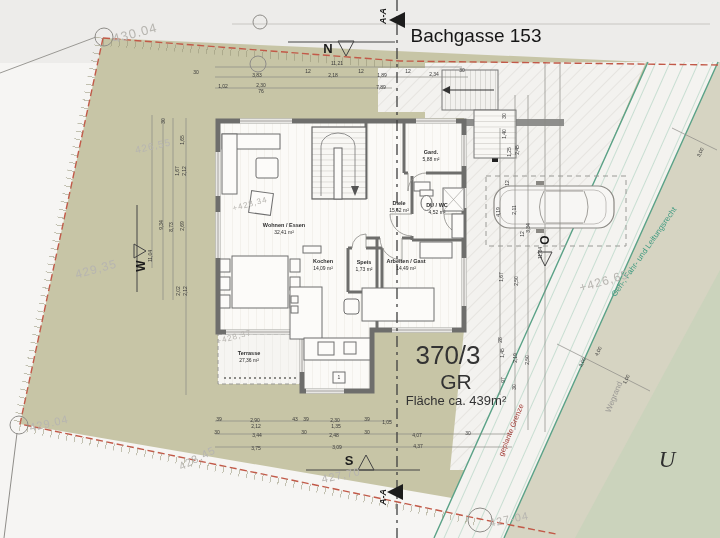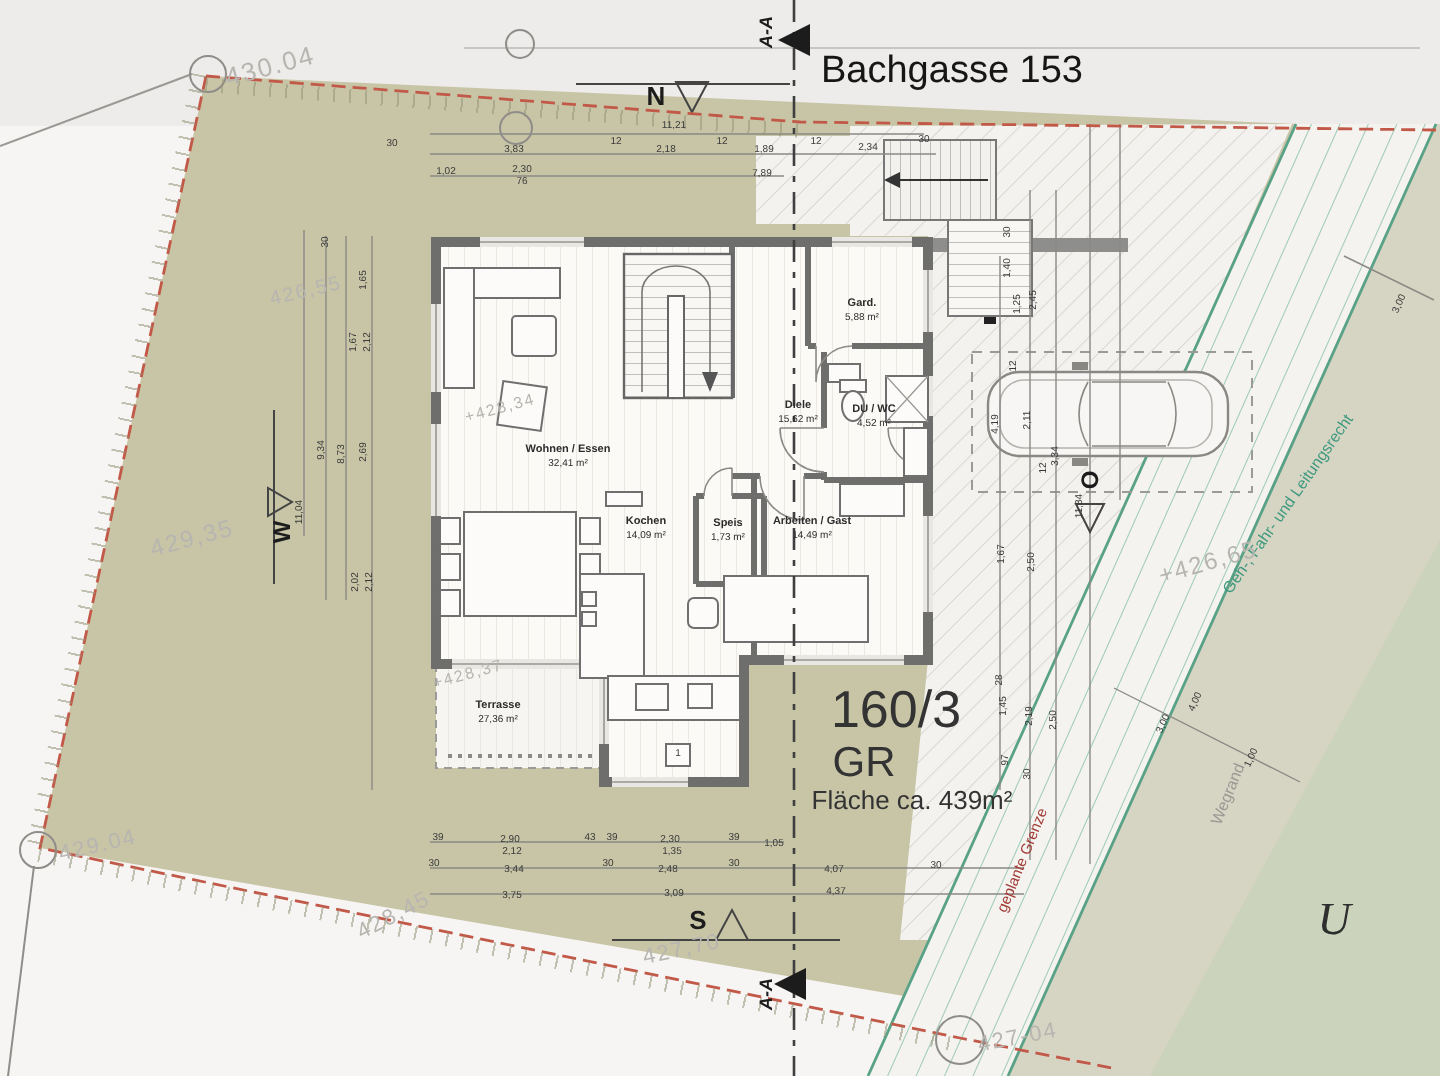--- a/index.html
+++ b/index.html
@@ -187,22 +187,22 @@
   <div class="tick" style="left:103px;top:39px;width:298px;height:7px;transform:rotate(4.4deg);
               background:repeating-linear-gradient(90deg,rgba(150,148,120,.55) 0 1px,transparent 1px 8px);"></div>
   <div class="tick" style="left:103px;top:38px;width:396px;height:7px;transform:rotate(102.1deg);
               background:repeating-linear-gradient(90deg,rgba(150,148,120,.55) 0 1px,transparent 1px 8px);"></div>
   <div class="tick" style="left:20px;top:424px;width:470px;height:7px;transform:rotate(11.7deg);
               background:repeating-linear-gradient(90deg,rgba(150,148,120,.55) 0 1px,transparent 1px 8px);"></div>
 
   <div id="overlay">
     <div class="lab" style="left:476px;top:36px;font-size:19px;color:#161616;">Bachgasse 153</div>
 
-    <div class="lab" style="left:448px;top:355px;font-size:26px;color:#333;">160/3</div>
-    <div class="lab" style="left:432px;top:382px;font-size:21px;color:#333;">GR</div>
+    <div class="lab" style="left:448px;top:355px;font-size:26px;color:#333;">370/3</div>
+    <div class="lab" style="left:456px;top:382px;font-size:21px;color:#333;">GR</div>
     <div class="lab" style="left:456px;top:400px;font-size:13px;color:#333;">Fläche ca. 439m²</div>
 
     <div class="lab" style="left:667px;top:460px;font-size:23px;font-style:italic;font-family:'Liberation Serif',serif;color:#2e2e2e;">U</div>
 
     <div class="lab" style="left:383px;top:16px;font-size:9px;font-weight:bold;font-style:italic;transform:translate(-50%,-50%) rotate(-90deg);">A-A</div>
     <div class="lab" style="left:383px;top:497px;font-size:9px;font-weight:bold;font-style:italic;transform:translate(-50%,-50%) rotate(-90deg);">A-A</div>
 
     <div class="lab" style="left:328px;top:48px;font-size:13px;font-weight:bold;">N</div>
     <div class="lab" style="left:349px;top:460px;font-size:13px;font-weight:bold;">S</div>
     <div class="lab" style="left:141px;top:266px;font-size:12px;font-weight:bold;transform:translate(-50%,-50%) rotate(-90deg);">W</div>

